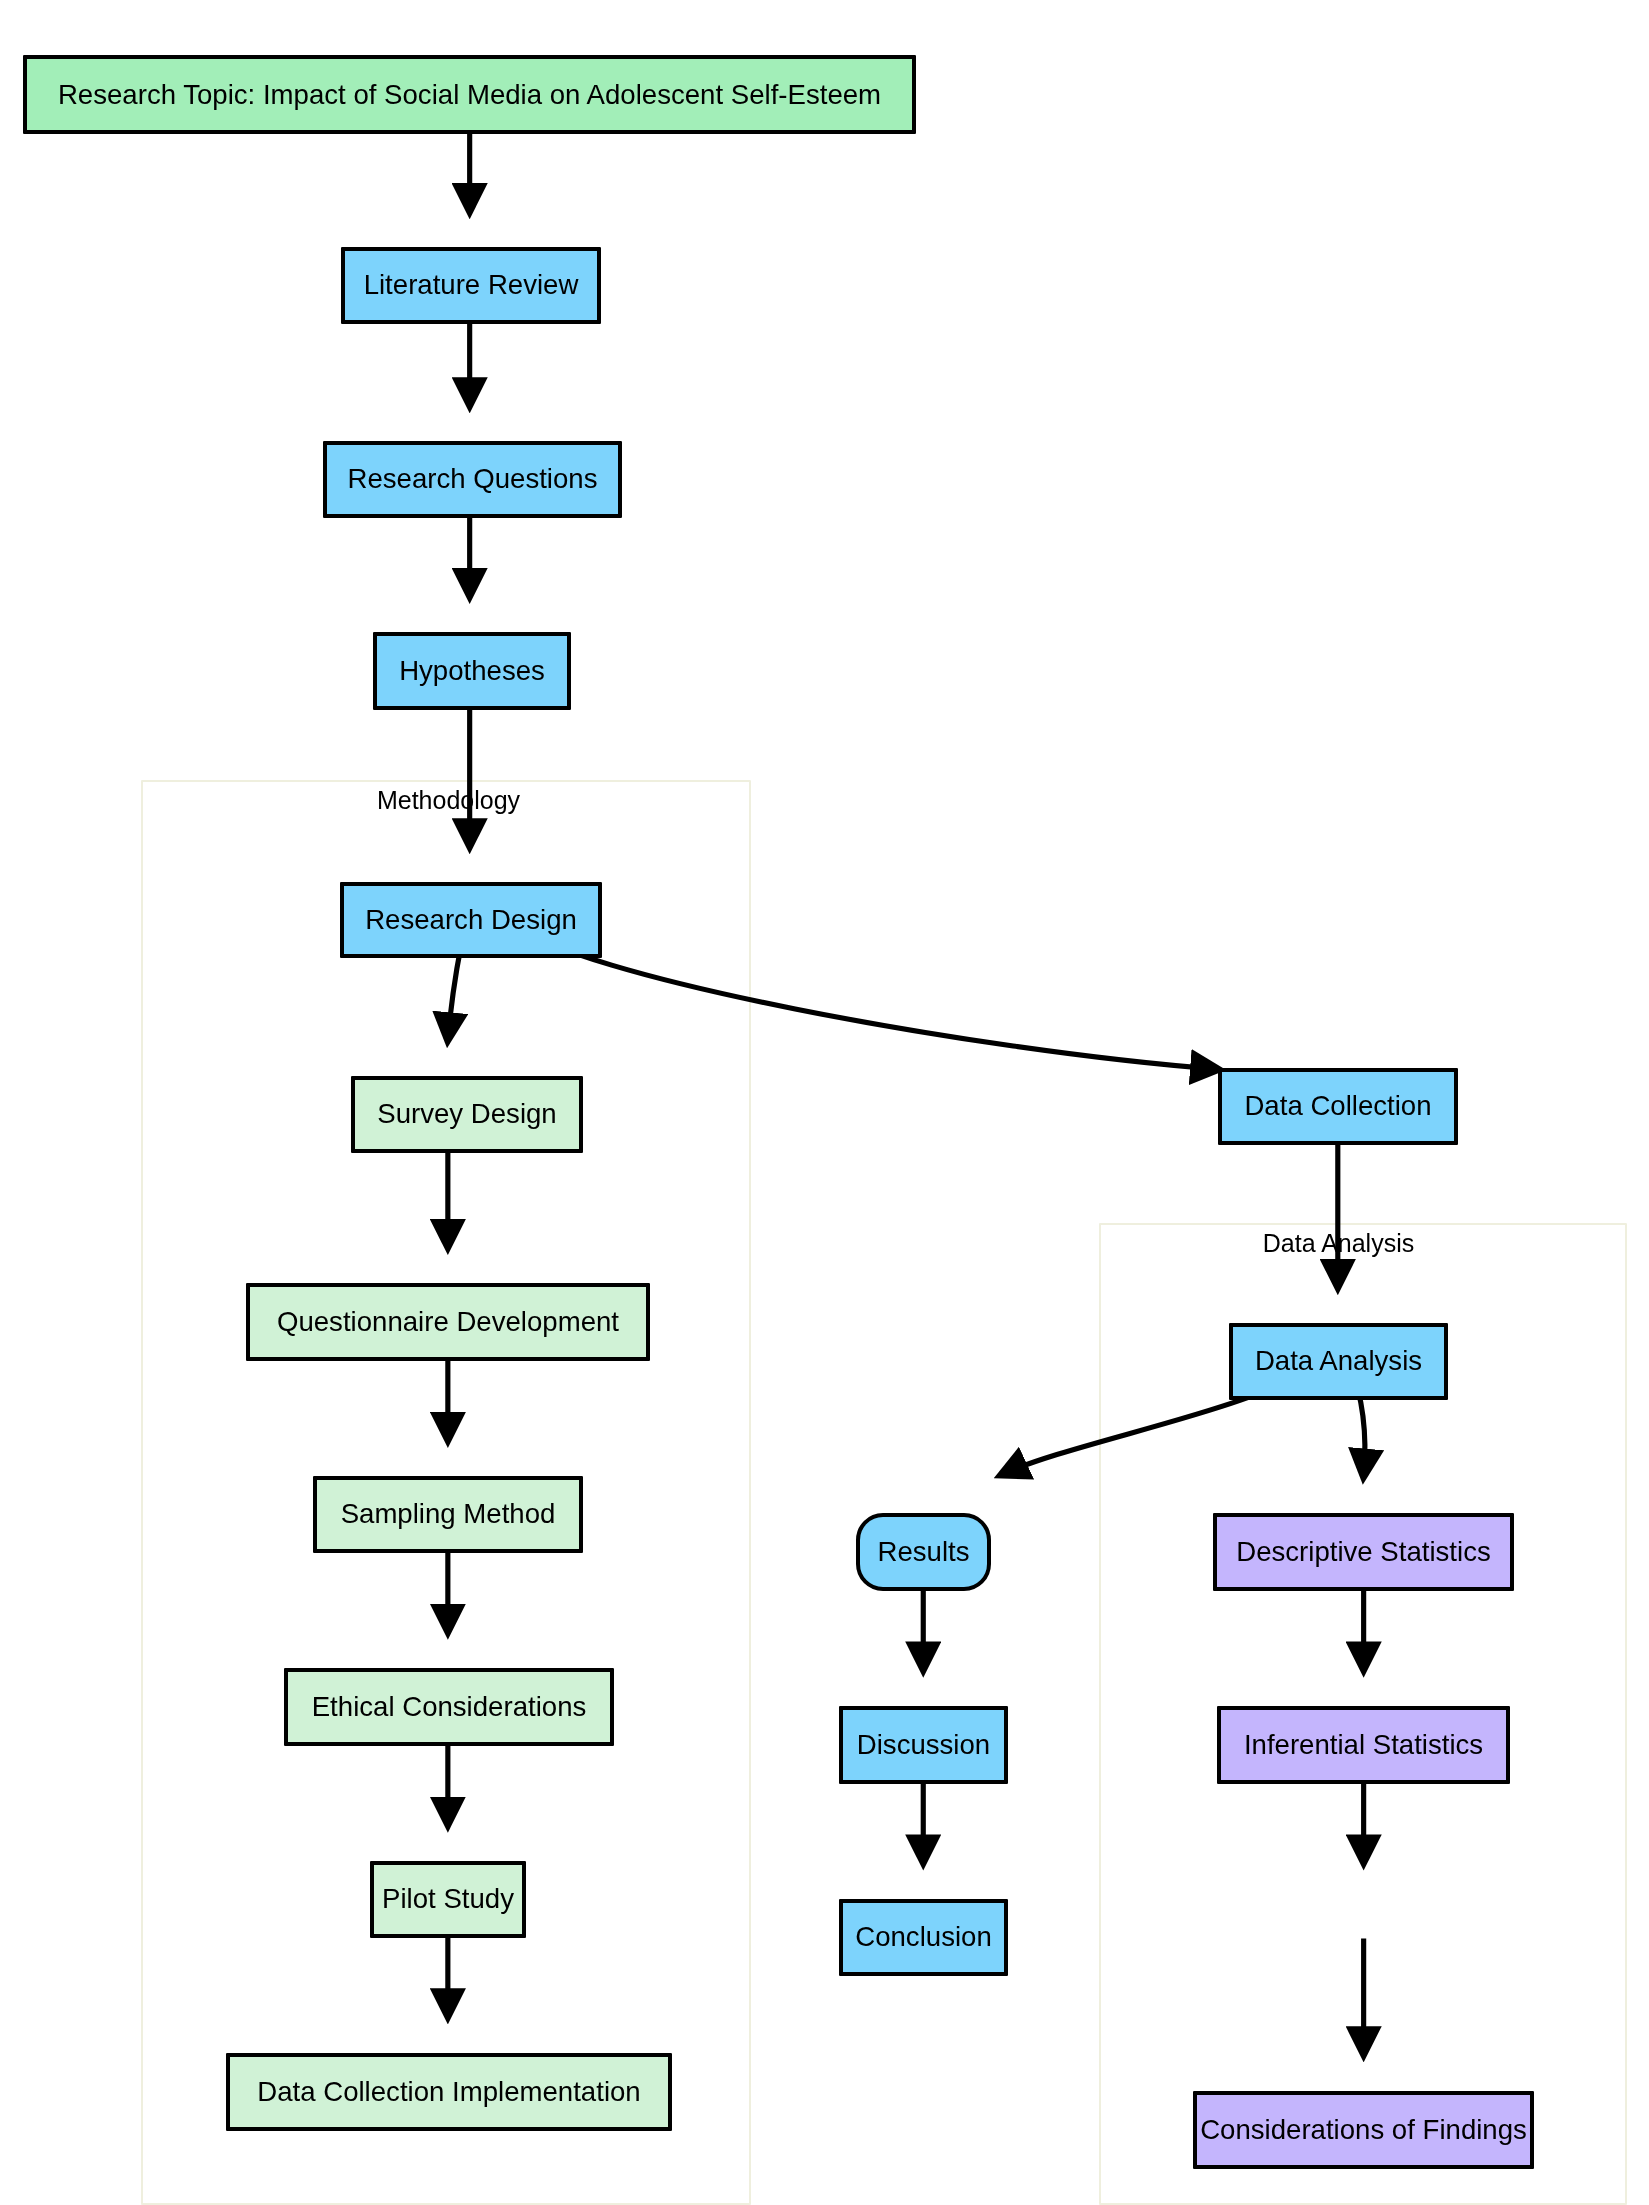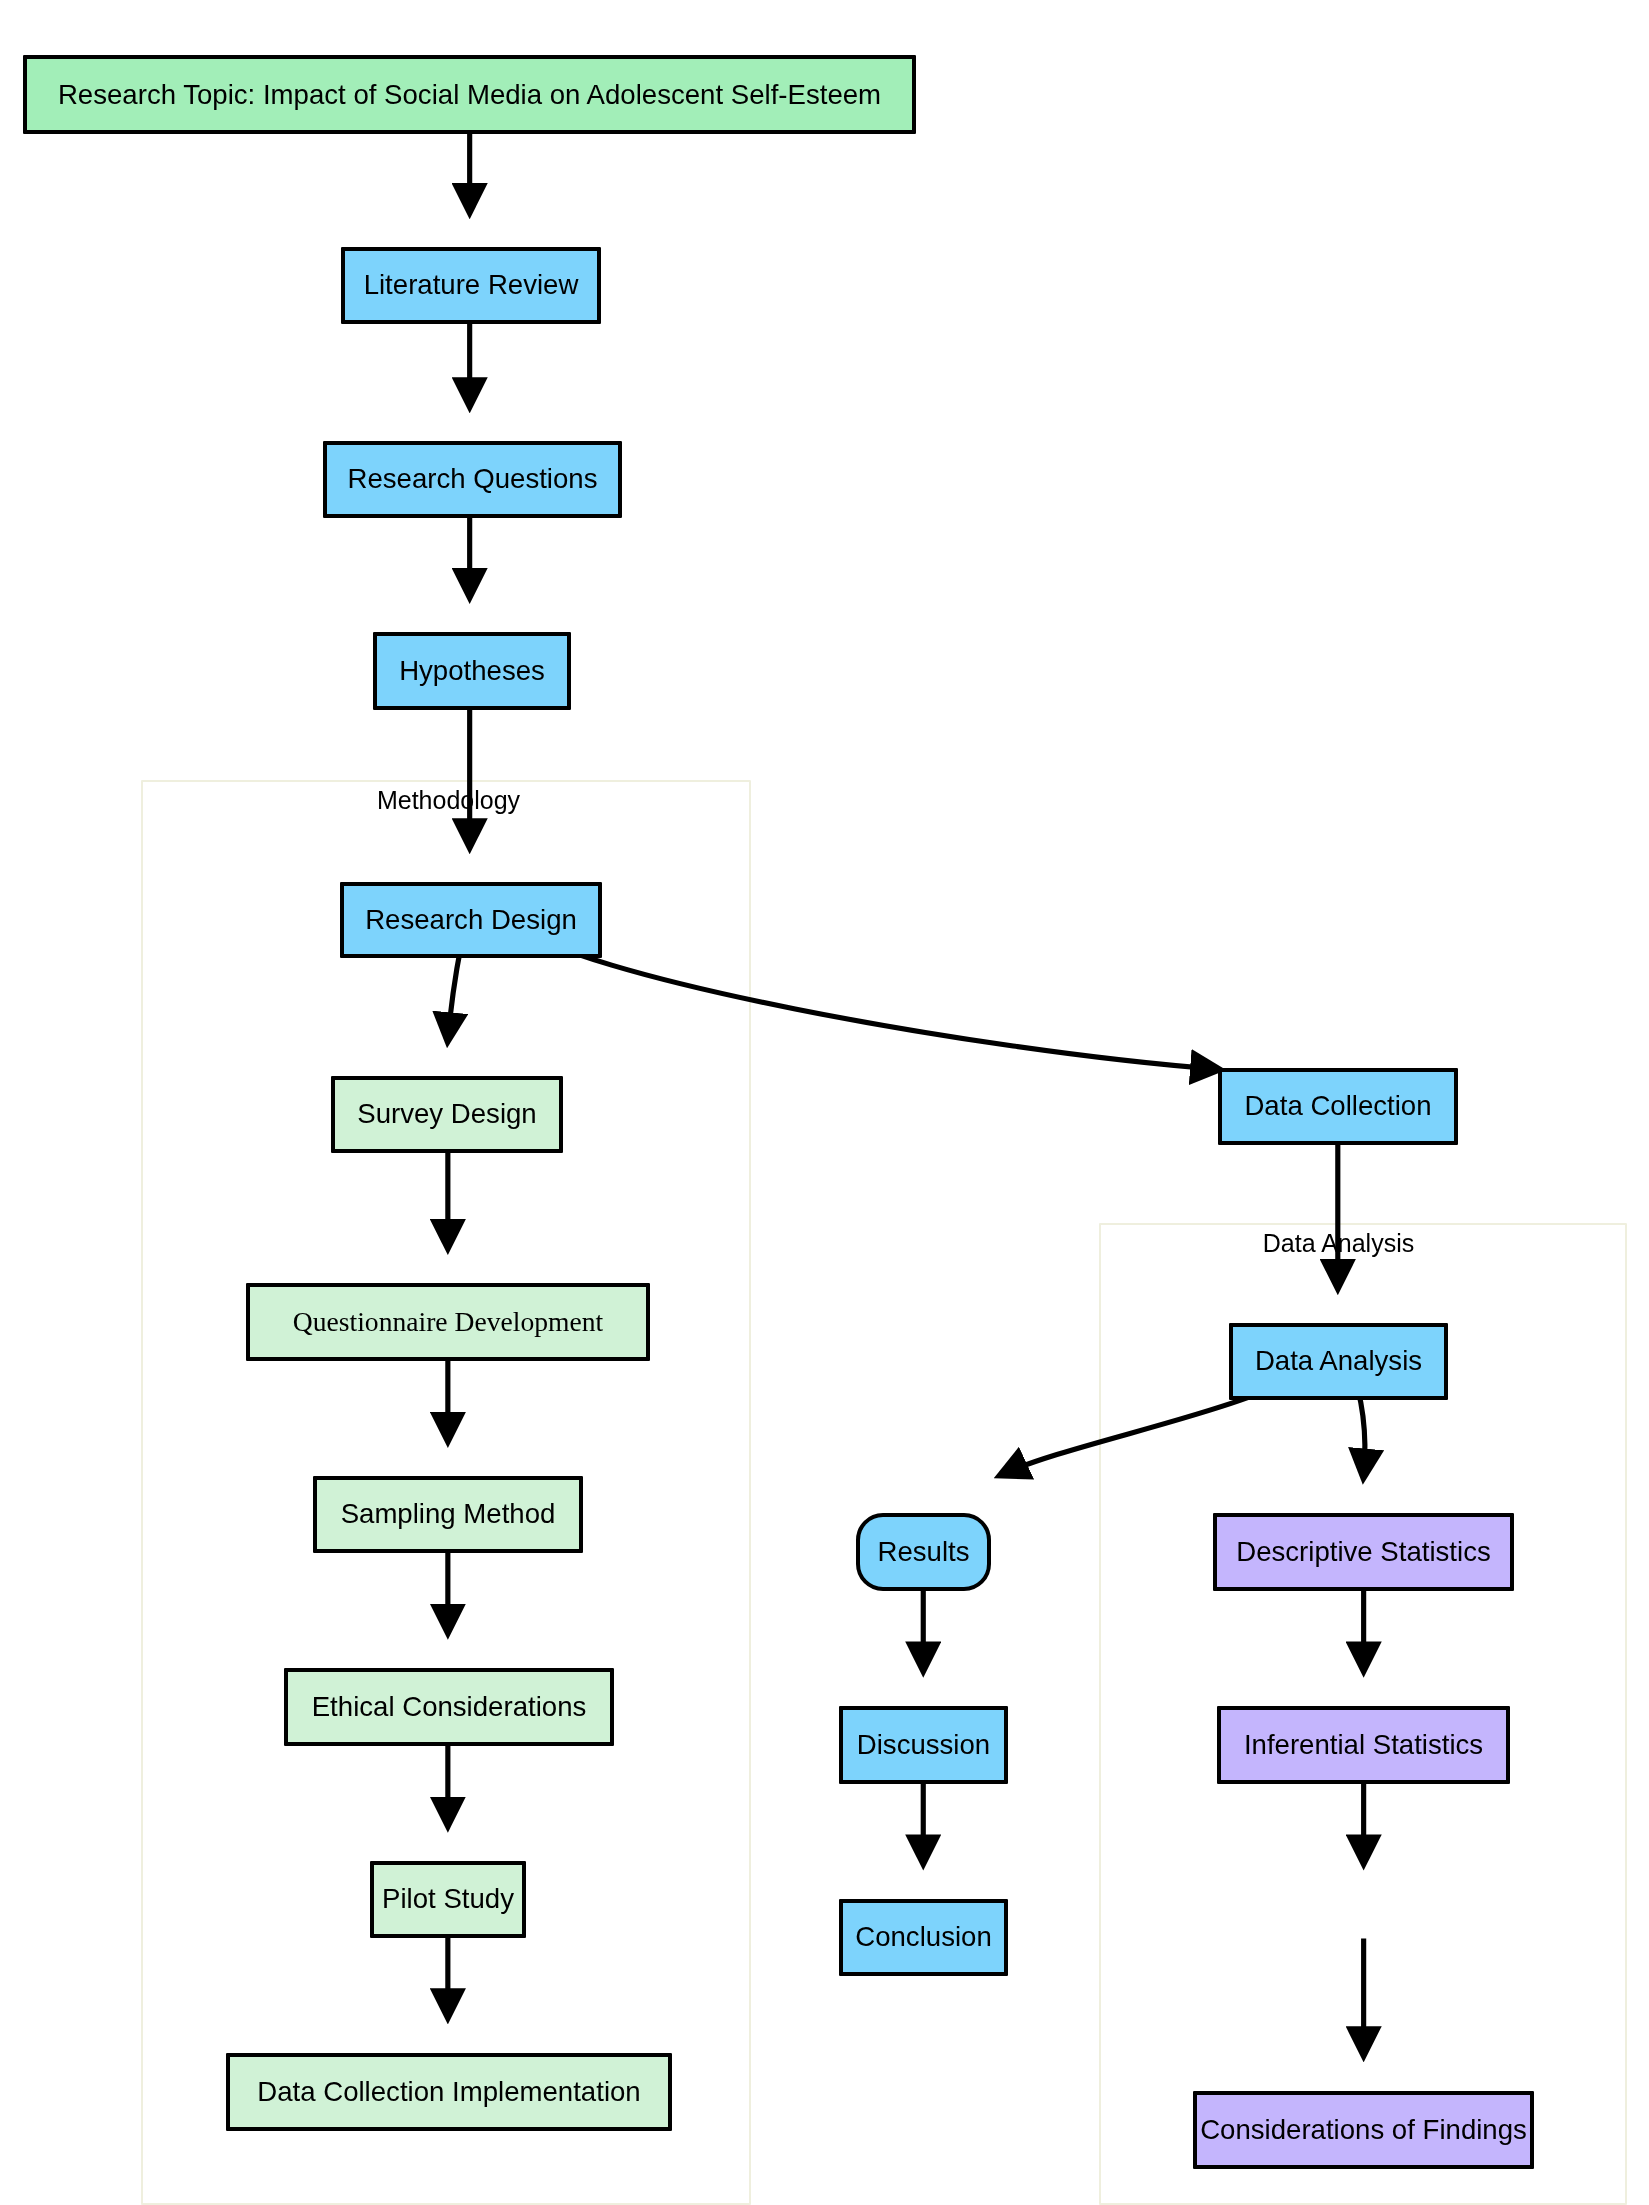--- a/index.html
+++ b/index.html
@@ -134,25 +134,25 @@
   </div>
 
   <div class="node n-blue" style="left:373px; top:595px; width:198px; height:78px;">
     <span>Hypotheses</span>
   </div>
 
   <div class="node n-blue" style="left:340px; top:845px; width:262px; height:76px;">
     <span>Research Design</span>
   </div>
 
-  <div class="node n-green" style="left:331px; top:1039px; width:232px; height:77px;">
+  <div class="node n-green" style="left:351px; top:1039px; width:232px; height:77px;">
     <span>Survey Design</span>
   </div>
 
-  <div class="node n-green" style="left:246px; top:1246px; width:404px; height:78px;font-family:Liberation Serif, serif;">
+  <div class="node n-green" style="left:246px; top:1246px; width:404px; height:78px;">
     <span>Questionnaire Development</span>
   </div>
 
   <div class="node n-green" style="left:313px; top:1439px; width:270px; height:77px;">
     <span>Sampling Method</span>
   </div>
 
   <div class="node n-green" style="left:284px; top:1631px; width:330px; height:78px;">
     <span>Ethical Considerations</span>
   </div>

